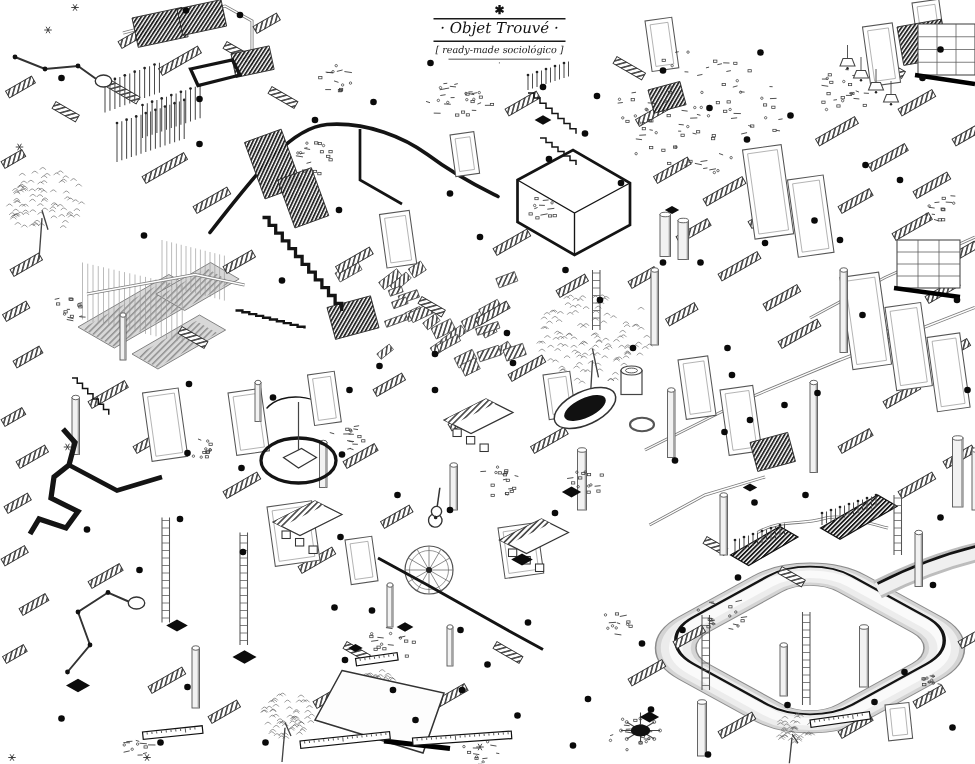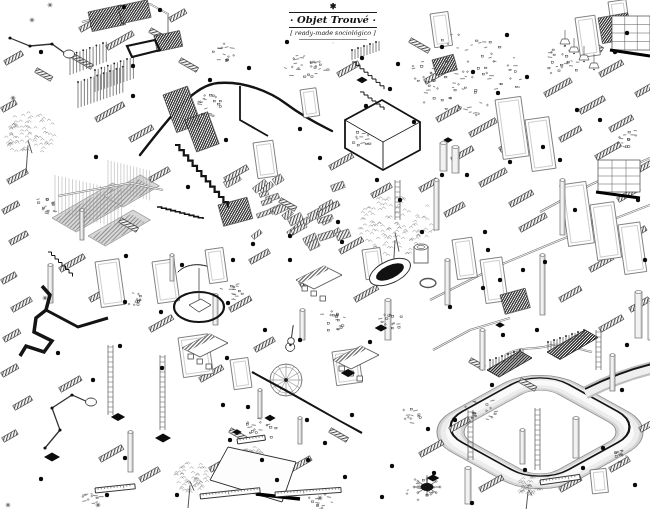--- a/index.html
+++ b/index.html
@@ -3,21 +3,21 @@
 <meta charset="utf-8">
 <style>
   html,body{margin:0;padding:0;background:#fff;}
   .stage{position:relative;width:650px;height:509px;background:#ffffff;overflow:hidden;
          font-family:"Liberation Sans",sans-serif;}
   .stage svg{position:absolute;left:0;top:0;}
   .titleblock{position:absolute;left:285px;top:2px;width:96px;text-align:center;z-index:5;
               font-family:"DejaVu Serif",serif;color:#111;}
   .orn{font-size:8px;line-height:9px;font-weight:bold;}
   .trule{border-top:1px solid #1b1b1b;margin:1px 4px;}
-  .ttext{font-style:italic;font-weight:bold;font-size:10px;line-height:12px;white-space:nowrap;}
+  .ttext{font-style:italic;font-weight:normal;font-size:10px;line-height:12px;white-space:nowrap;}
   .tsub{font-style:italic;font-size:6.4px;line-height:8px;white-space:nowrap;color:#222;}
   .trule.thin{border-top:1px solid #8a8a8a;margin:2px 14px 0 14px;}
   .ttick{font-size:6px;line-height:5px;color:#555;}
 </style>
 </head>
 <body>
 
 <div class="stage">
 
   <svg id="art" width="650" height="509" viewBox="0 0 650 509">

